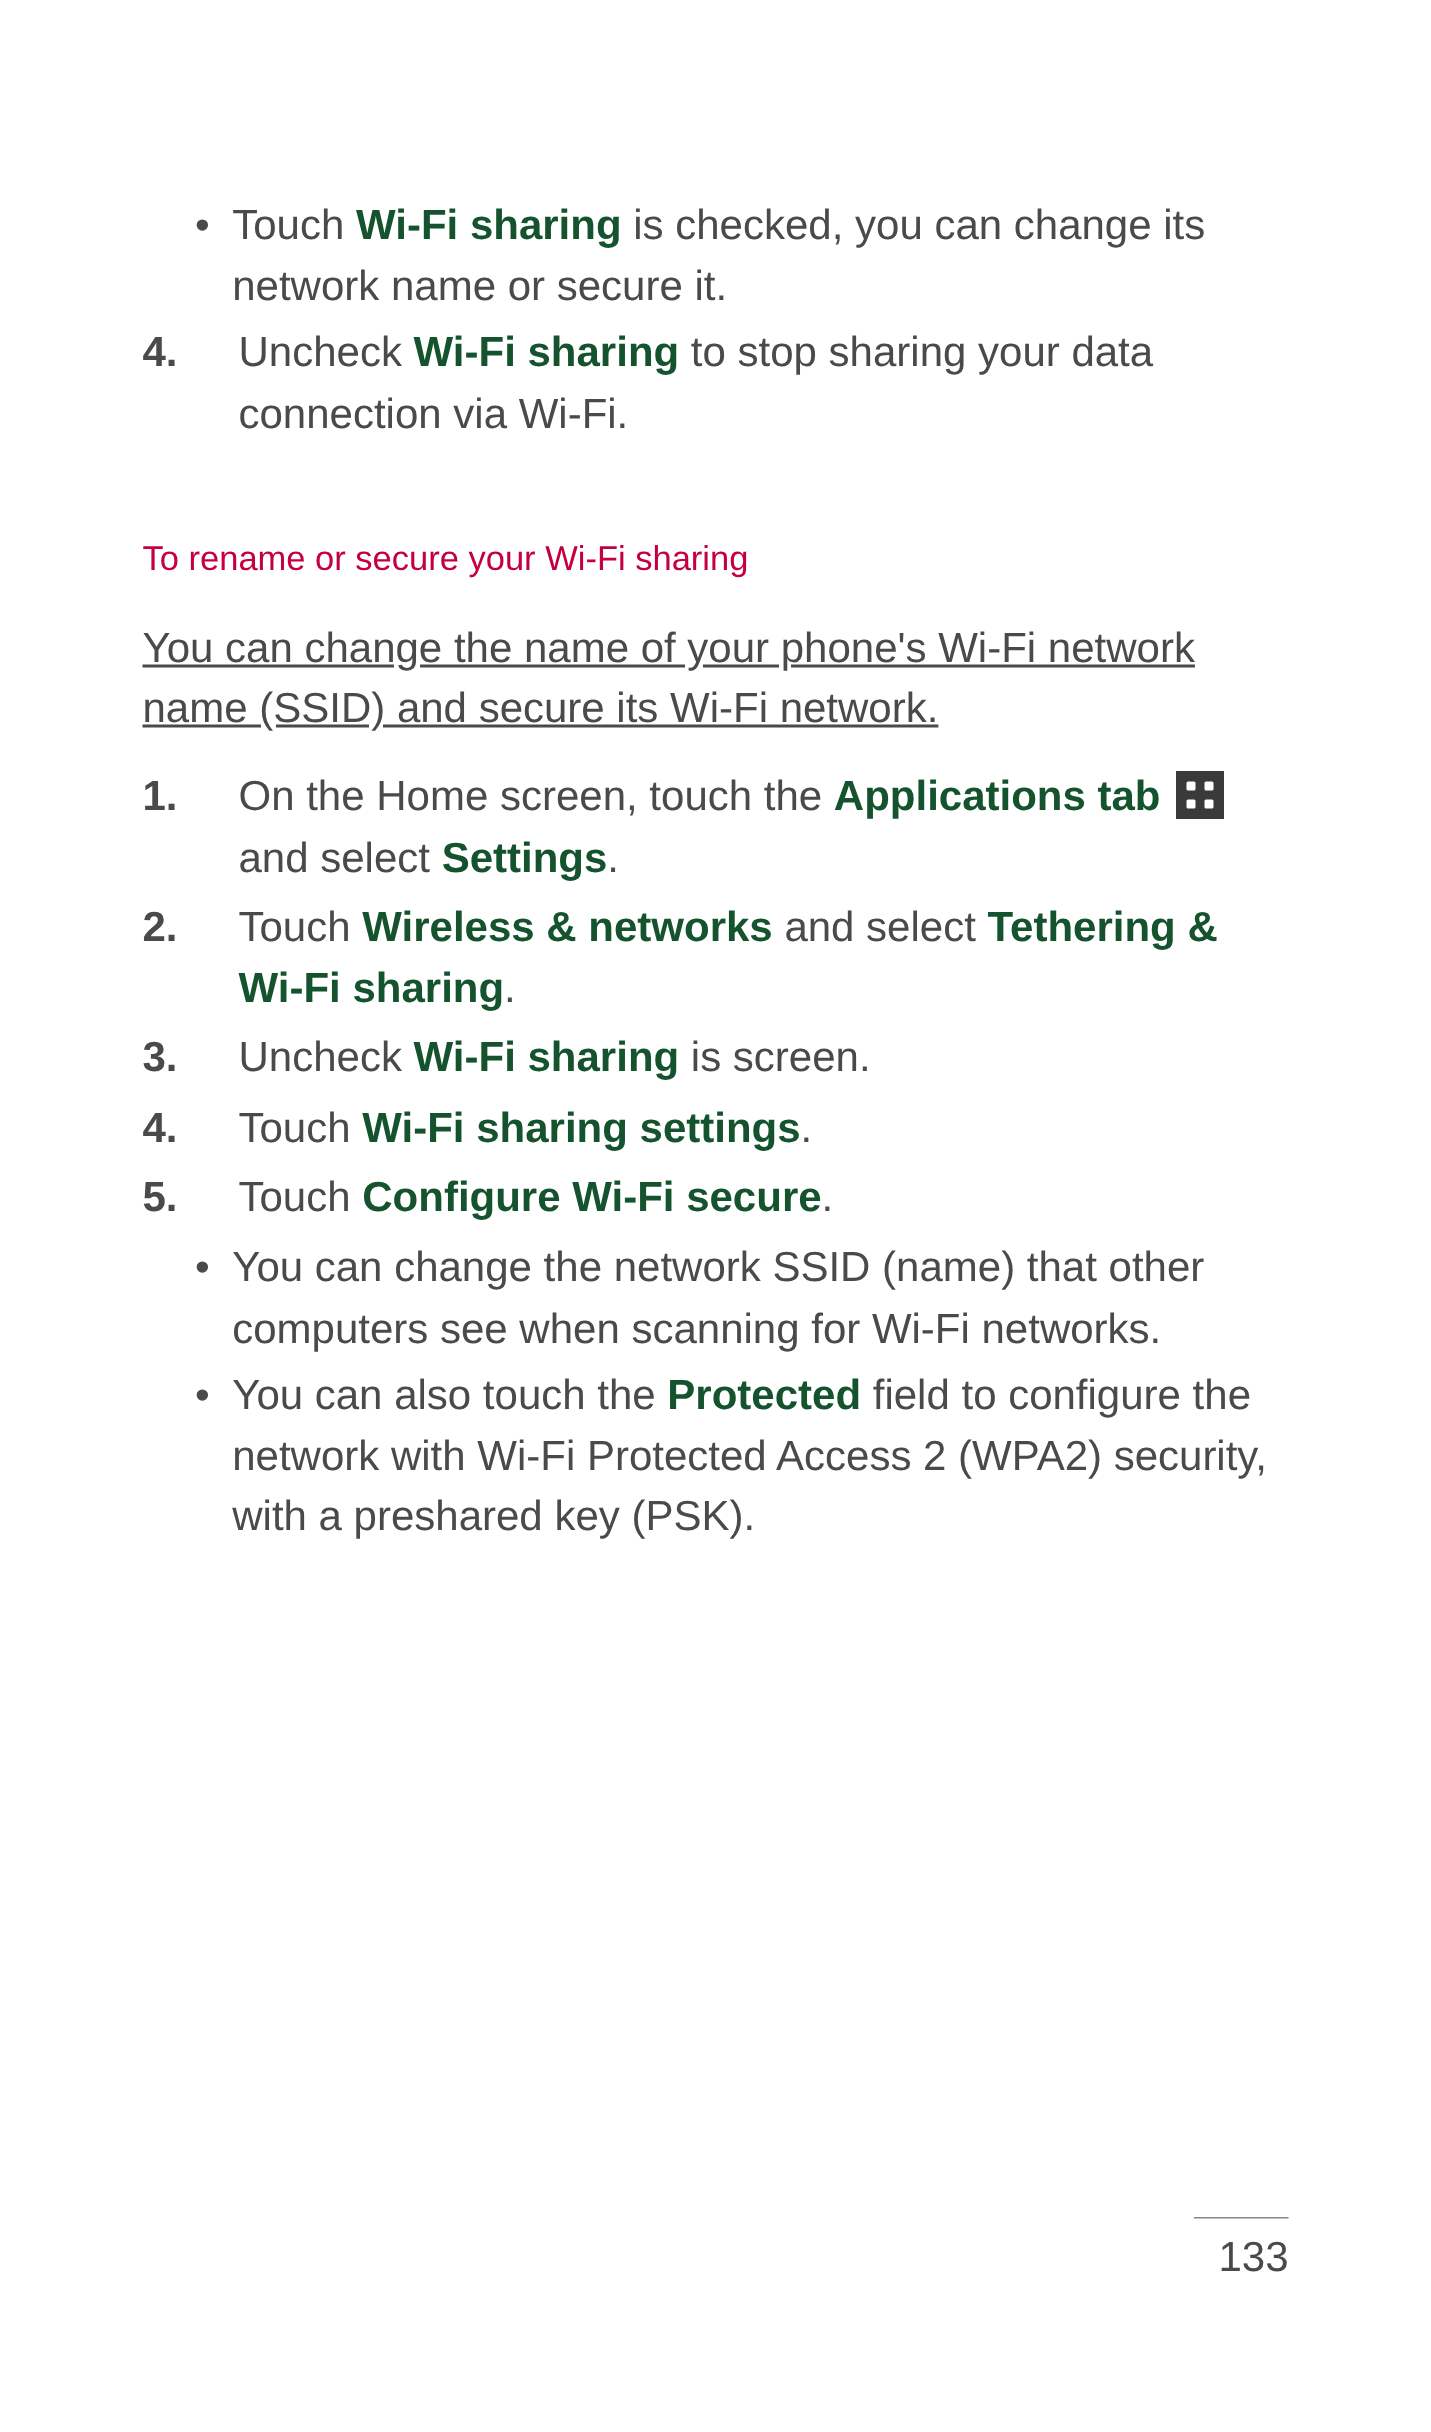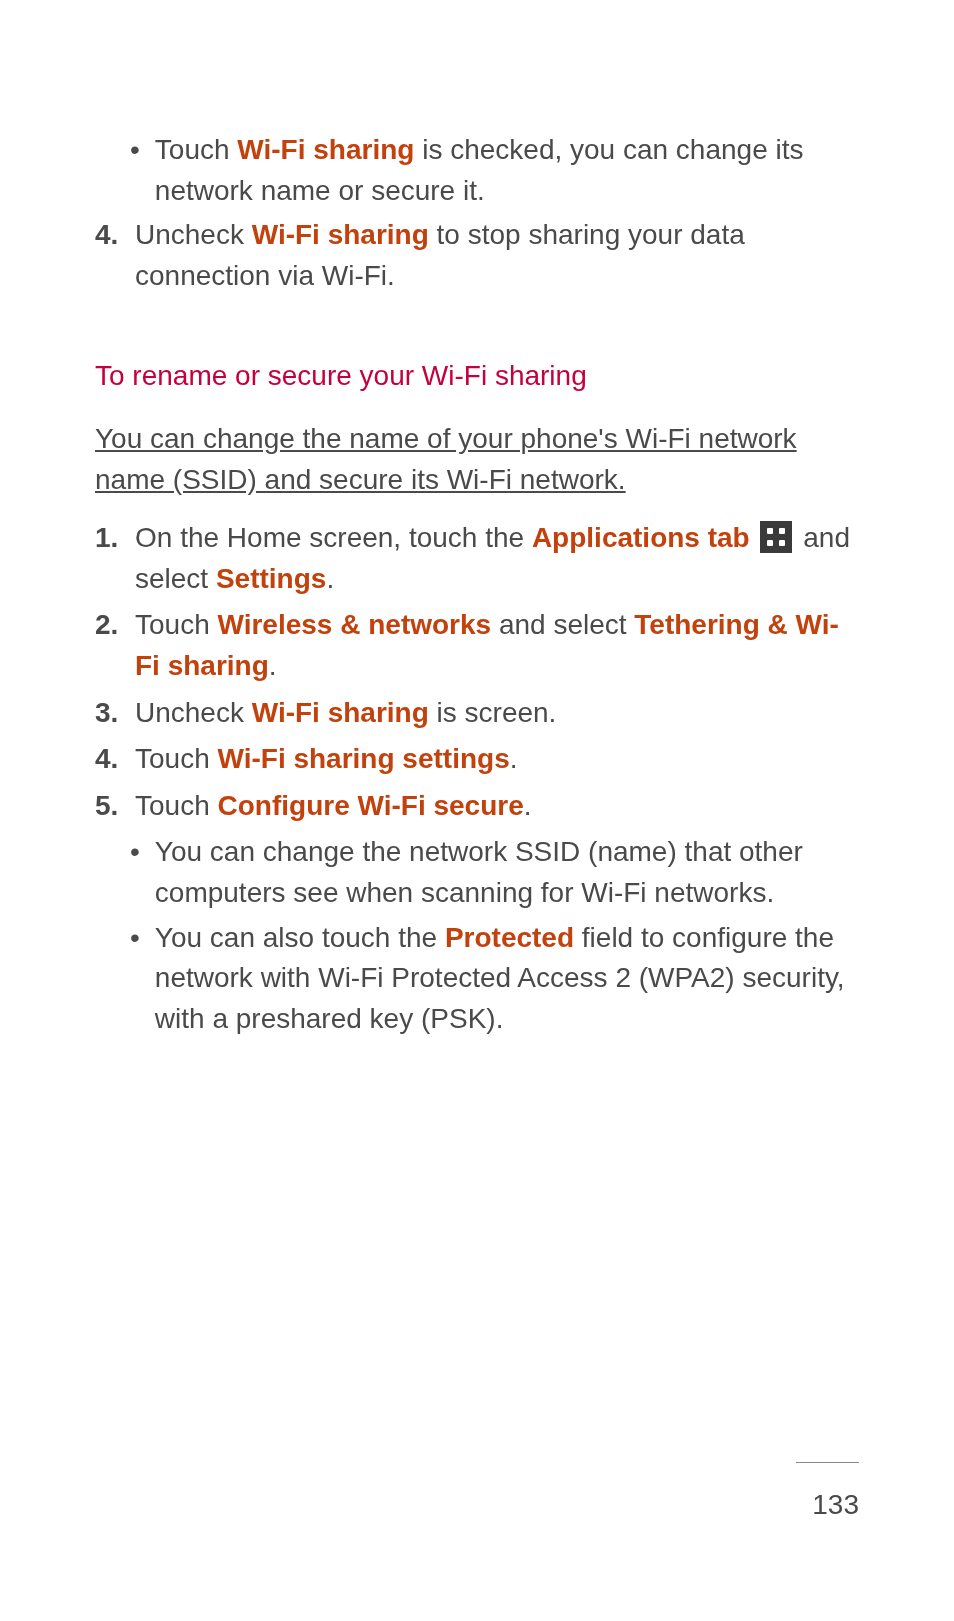--- a/index.html
+++ b/index.html
@@ -35,35 +35,36 @@
       margin-bottom: 6px;
     }
     .num-mark {
       font-weight: bold;
       margin-right: 10px;
       min-width: 30px;
       flex-shrink: 0;
     }
     .num-text {
       flex: 1;
+      margin-left: 24px;
     }
     .section-heading {
       color: #c5003e;
-      font-size: 28px;
+      font-size: 23px;
       font-weight: normal;
       margin-top: 60px;
       margin-bottom: 22px;
     }
     .intro-para {
       margin-bottom: 18px;
       text-decoration: underline;
     }
     .bold {
       font-weight: bold;
-      color: #c2410c;
+      color: #14532d;
     }
     .apps-icon {
       display: inline-block;
       width: 32px;
       height: 32px;
       background: #3a3a3a;
       vertical-align: -6px;
       margin: 0 3px;
       position: relative;
     }
@@ -84,21 +85,21 @@
       margin-top: 4px;
       margin-bottom: 4px;
     }
     .page-number {
       position: absolute;
       bottom: 95px;
       right: 95px;
       font-size: 28px;
       color: #4a4a4a;
       border-top: 1px solid #888;
-      padding-top: 22px;
+      padding-top: 6px;
       padding-left: 16px;
     }
   </style>
 </head>
 <body>
 
 <div class="bullet-item">
   <span class="bullet-mark">•</span>
   <span class="bullet-text">
     <span>Touch </span><span class="bold">Wi-Fi sharing</span><span> is checked, you can change its network name or secure it.</span>

